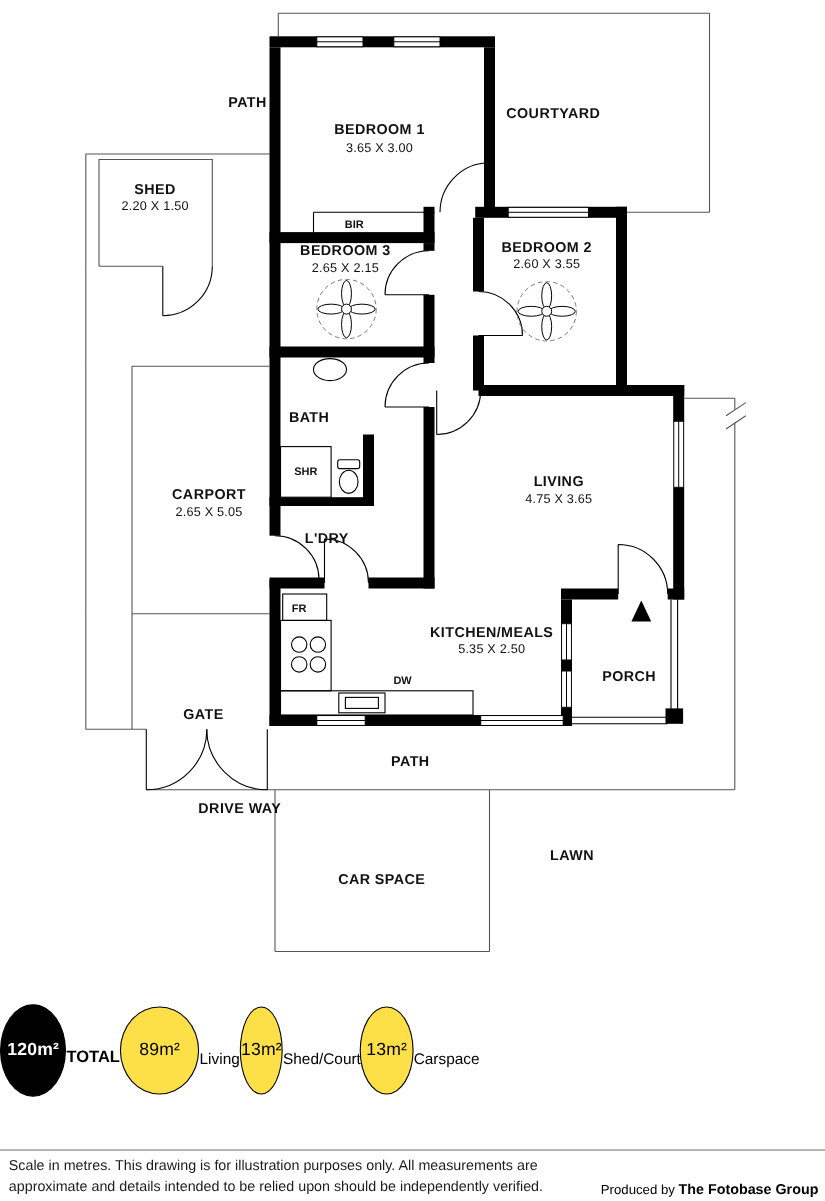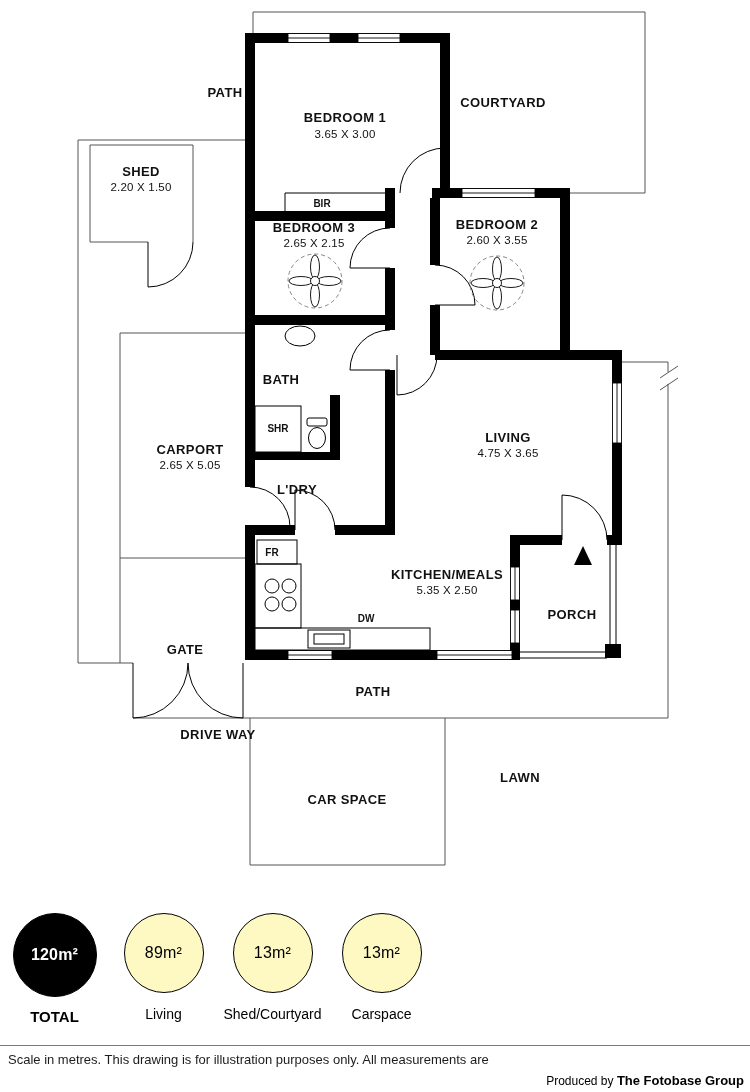--- a/index.html
+++ b/index.html
@@ -3,22 +3,22 @@
 <meta charset="utf-8">
 <style>
   html,body{margin:0;padding:0;}
   body{width:750px;height:1092px;background:#fff;font-family:"Liberation Sans",sans-serif;position:relative;overflow:hidden;color:#111;}
   .plan-svg{position:absolute;top:0;left:0;}
   text{fill:#111;font-family:"Liberation Sans",sans-serif;}
   .room{font-weight:bold;font-size:13px;text-anchor:middle;letter-spacing:.4px;}
   .dims{font-size:11.5px;text-anchor:middle;letter-spacing:.2px;}
   .tiny{font-weight:bold;font-size:10px;text-anchor:middle;}
   .legend{position:absolute;top:913px;left:0;display:flex;}
-  .legend-item{width:109px;display:flex;flex-direction:column;align-items:center;}
-  .circle{width:78px;height:78px;border-radius:50%;border:1.5px solid #000;background:#fef9c3;display:flex;align-items:center;justify-content:center;font-size:16px;letter-spacing:.2px;color:#000;}
+  .legend-item{width:109px;display:flex;align-items:center;}
+  .circle{width:78px;height:78px;border-radius:50%;border:1.5px solid #000;background:#fde047;display:flex;align-items:center;justify-content:center;font-size:16px;letter-spacing:.2px;color:#000;}
   .circle.black{width:82px;height:82px;background:#000;color:#fff;font-weight:bold;border-color:#000;}
   .legend-label{margin-top:13px;font-size:14px;color:#000;}
   .legend-label.bold{font-weight:bold;font-size:15px;margin-top:11px;}
   .footer{position:absolute;left:0;top:1045px;width:750px;height:47px;border-top:1px solid #7a7a7a;background:#fff;}
   .disclaimer{position:absolute;left:8px;top:5px;font-size:13px;line-height:18.5px;color:#1c1c1c;}
   .produced{position:absolute;right:6px;bottom:5px;font-size:12px;color:#000;margin-top:44px;}
   .produced .strong{font-weight:bold;font-size:13px;}
 </style>
 </head>
 <body>
@@ -216,18 +216,19 @@
     <div class="circle">
       <span>13m²</span>
     </div>
     <div class="legend-label">Carspace</div>
   </div>
 </div>
 
 <div class="footer">
   <div class="disclaimer">
     <div>Scale in metres. This drawing is for illustration purposes only. All measurements are</div>
+    <div>approximate and details intended to be relied upon should be independently verified.</div>
   </div>
   <div class="produced">
     <span>Produced by</span>
     <span class="strong">The Fotobase Group</span>
   </div>
 </div>
 
 </body></html>

